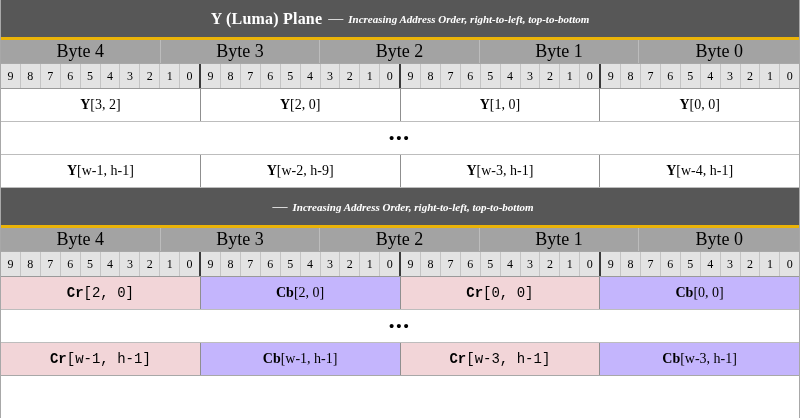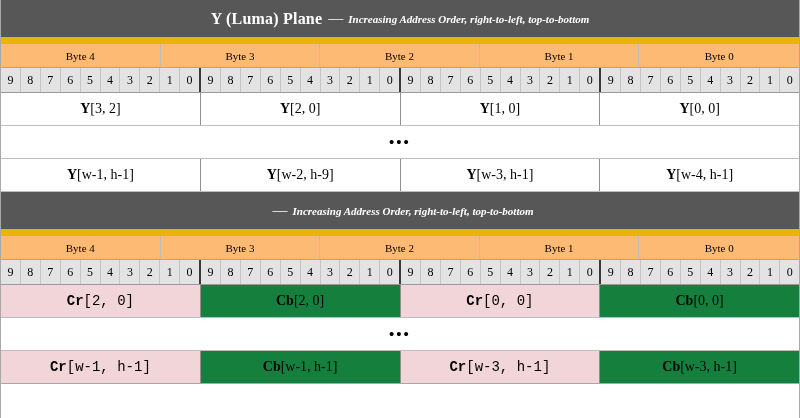--- a/index.html
+++ b/index.html
@@ -29,21 +29,21 @@
   
   .plane-header {
     background: #575757;
     color: #ffffff;
     height: 37px;
     flex: 0 0 37px;
     display: flex;
     align-items: center;
     justify-content: center;
     white-space: nowrap;
-    border-bottom: 7px solid #eab308;
+    border-bottom: 3px solid #eab308;
   }
   .plane-header .ph-title {
     font-weight: bold;
     font-size: 16px;
     letter-spacing: 0.2px;
   }
   .plane-header .ph-dash {
     font-size: 15px;
     padding: 0 5px 0 6px;
   }
@@ -58,24 +58,24 @@
     height: 23px;
     flex: 0 0 23px;
     display: flex;
     background: #e3e3e3;
     border-bottom: 1px solid #a8a8a8;
   }
   .byte-cell {
     display: flex;
     align-items: center;
     justify-content: center;
-    font-size: 11px;
+    font-size: 18px;
     border-right: 1px solid #bcbcbc;
     box-sizing: border-box;
-    background: #fdba74;
+    background: #a3a3a3;
   }
   .byte-cell:last-child { border-right: none; }
 
   
   .bit-row {
     height: 24px;
     flex: 0 0 24px;
     display: flex;
     background: #e3e3e3;
     border-bottom: 1px solid #9a9a9a;
@@ -109,21 +109,21 @@
     justify-content: center;
     font-size: 14px;
     border-right: 1px solid #8f8f8f;
     box-sizing: border-box;
     white-space: nowrap;
   }
   .sample-cell:last-child { border-right: none; }
   .sample-cell b { font-weight: bold; }
 
   .sample-cell.cr { background: #f2d5d8; font-family: Liberation Mono, monospace; }
-  .sample-cell.cb { background: #15803d; }
+  .sample-cell.cb { background: #c4b5fd; }
 
   
   .ellipsis-row {
     height: 32px;
     flex: 0 0 32px;
     display: flex;
     align-items: center;
     justify-content: center;
     background: #ffffff;
     border-bottom: 1px solid #bdbdbd;

